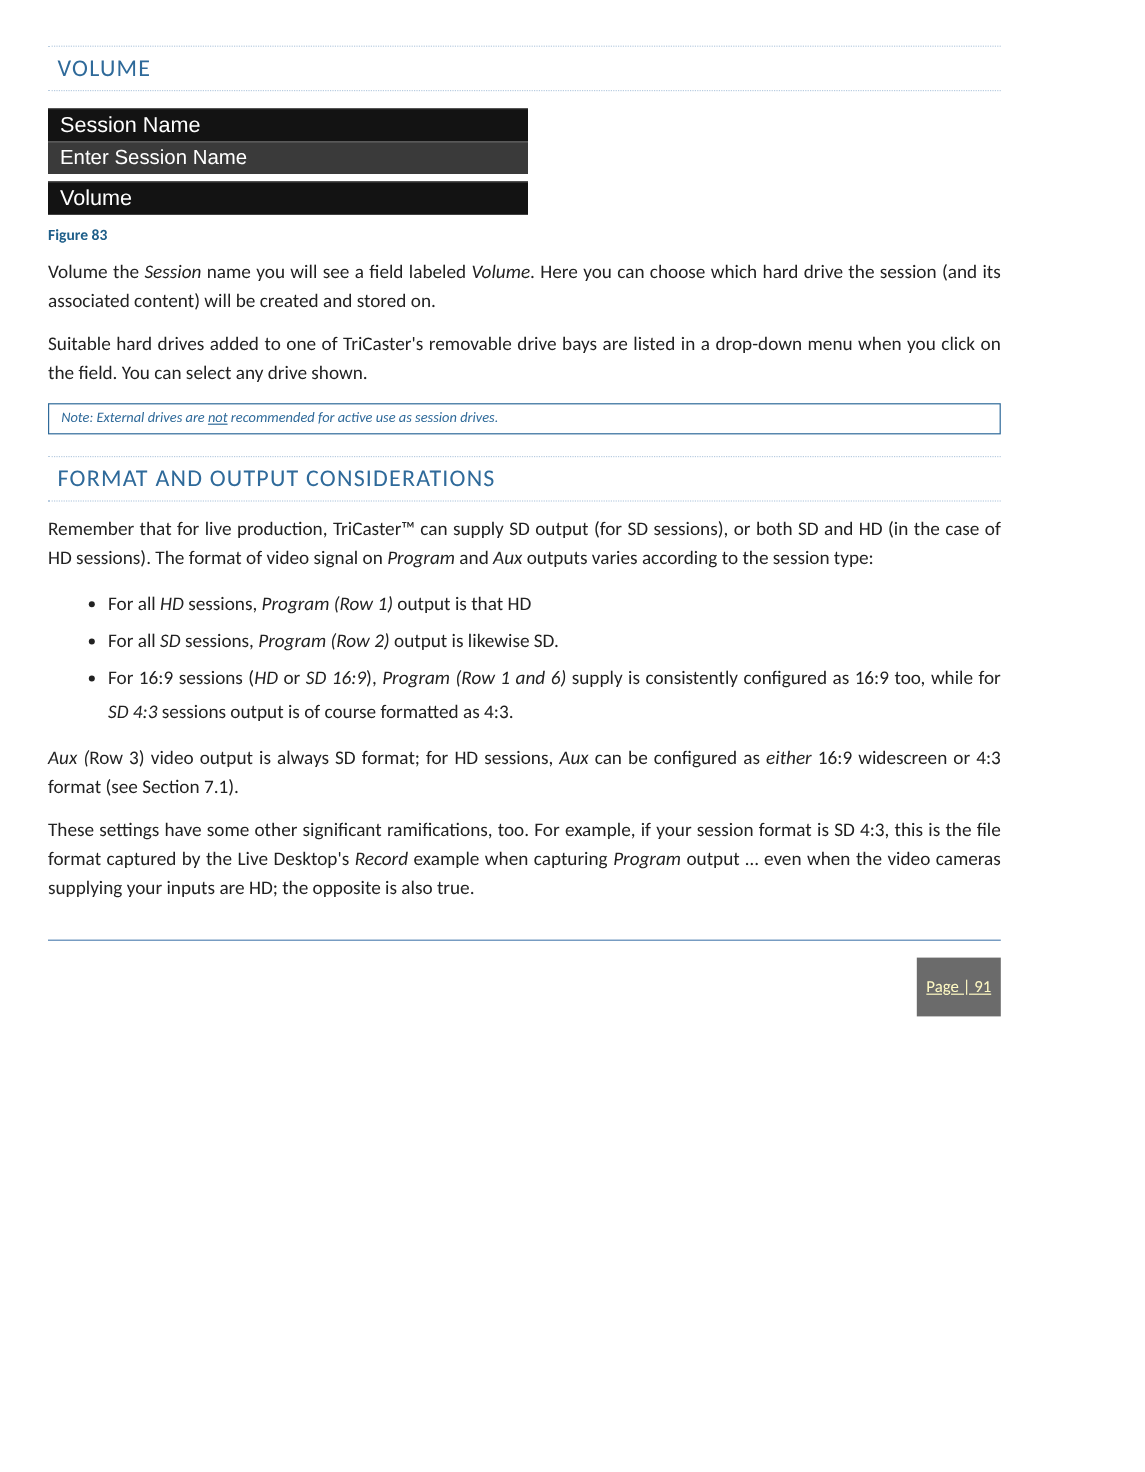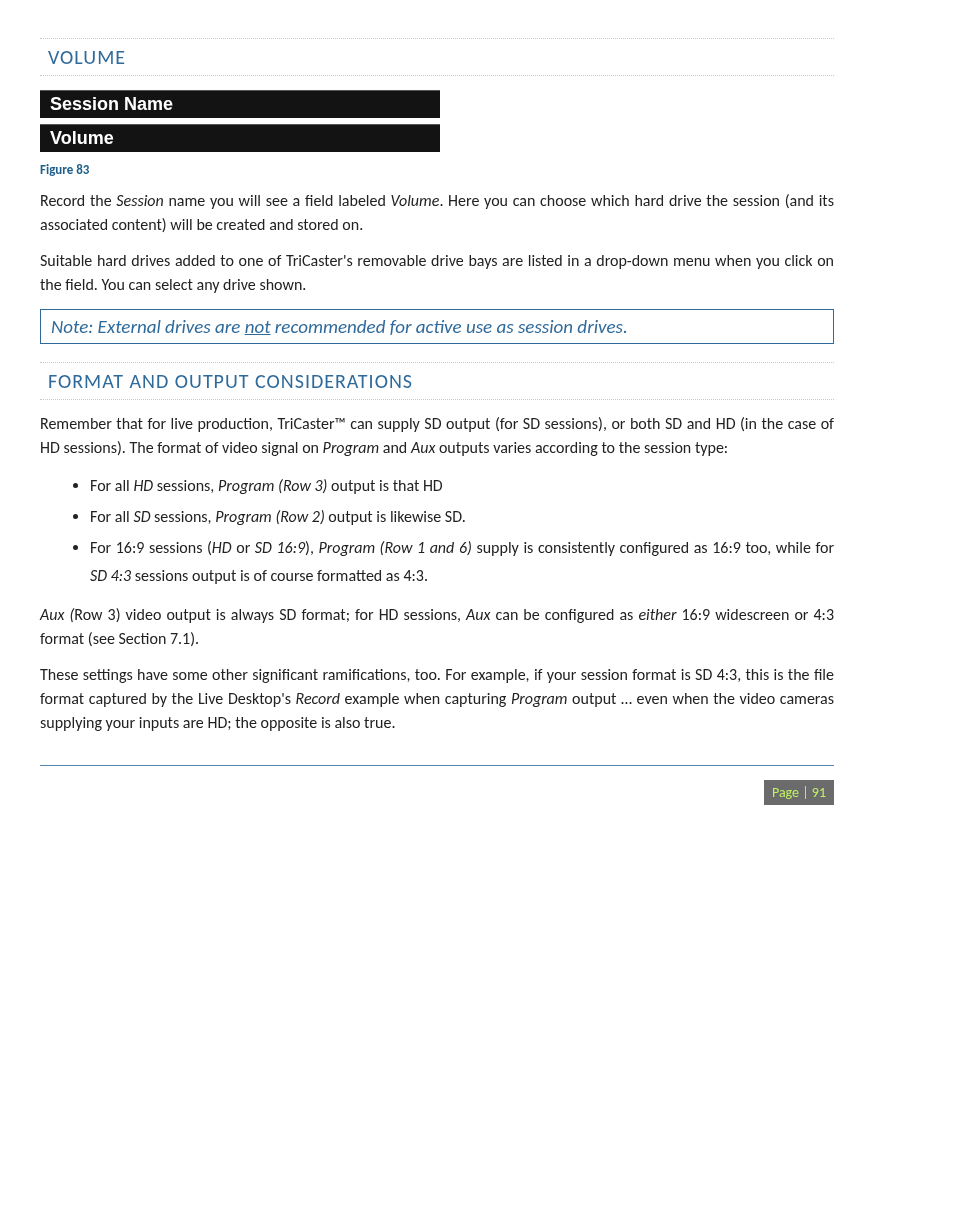--- a/index.html
+++ b/index.html
@@ -26,21 +26,21 @@
     font-family: "Segoe UI", Arial, sans-serif;
   }
   .panel-row {
     background: #2b2b2b;
     color: #fff;
     padding: 3px 10px;
     border-top: 1px solid #555;
   }
   .panel-row.header {
     background: #131313;
-    font-weight: 700;
+    font-weight: 400;
     font-size: 18px;
   }
   .panel-row.field {
     background: #3a3a3a;
     font-size: 17px;
   }
   .panel-gap {
     height: 6px;
     background: transparent;
   }
@@ -67,21 +67,21 @@
     font-size: 16px;
     line-height: 1.5;
     text-align: justify;
     margin: 12px 0;
   }
   .note-box {
     border: 1px solid #2f6a9a;
     padding: 5px 10px;
     font-style: italic;
     color: #2f6a9a;
-    font-size: 19px;
+    font-size: 12px;
     margin: 2px 0 18px 0;
   }
   .note-box .underline {
     text-decoration: underline;
   }
   ul.body-list {
     margin: 10px 0 14px 30px;
     padding-left: 20px;
     font-size: 16px;
     line-height: 1.7;
@@ -92,58 +92,60 @@
   }
   em, .italic { font-style: italic; }
   hr.footer-line {
     margin-top: 30px;
     border: none;
     border-top: 1px solid #5684b3;
   }
   .page-badge {
     float: right;
     background: #6b6b6b;
-    color: #bef264;
-    padding: 4px 8px;
+    color: #fef9c3;
+    padding: 16px 8px;
     font-size: 14px;
     margin-top: 6px;
+    text-decoration: underline;
   }
 </style>
 </head>
 <body>
 
 <div class="section-title">VOLUME</div>
 
 <div class="dark-panel">
   <div class="panel-row header">Session Name</div>
+  <div class="panel-row field">Enter Session Name</div>
   <div class="panel-gap"></div>
   <div class="panel-row header">Volume</div>
 </div>
 
 <div class="figure-caption">Figure 83</div>
 
 <p class="body">
-  <span>Record the </span><em>Session</em><span> name you will see a field labeled </span><em>Volume</em><span>.  Here you can choose which hard drive the session (and its associated content) will be created and stored on.</span>
+  <span>Volume the </span><em>Session</em><span> name you will see a field labeled </span><em>Volume</em><span>.  Here you can choose which hard drive the session (and its associated content) will be created and stored on.</span>
 </p>
 
 <p class="body">Suitable hard drives added to one of TriCaster's removable drive bays are listed in a drop-down menu when you click on the field. You can select any drive shown.</p>
 
 <div class="note-box">
   <span>Note: External drives are </span><span class="underline">not</span><span> recommended for active use as session drives.</span>
 </div>
 
 <div class="section-title">FORMAT AND OUTPUT CONSIDERATIONS</div>
 
 <p class="body">
   <span>Remember that for live production, TriCaster™ can supply SD output (for SD sessions), or both SD and HD (in the case of HD sessions).  The format of video signal on </span><em>Program</em><span> and </span><em>Aux</em><span> outputs varies according to the session type:</span>
 </p>
 
 <ul class="body-list">
   <li>
-    <span>For all </span><em>HD</em><span> sessions, </span><em>Program (Row 3)</em><span> output is that HD</span>
+    <span>For all </span><em>HD</em><span> sessions, </span><em>Program (Row 1)</em><span> output is that HD</span>
   </li>
   <li>
     <span>For all </span><em>SD</em><span> sessions, </span><em>Program (Row 2)</em><span> output is likewise SD.</span>
   </li>
   <li>
     <span>For 16:9 sessions (</span><em>HD</em><span> or </span><em>SD 16:9</em><span>), </span><em>Program (Row 1 and 6)</em><span> supply is consistently configured as 16:9 too, while for </span><em>SD 4:3</em><span> sessions output is of course formatted as 4:3.</span>
   </li>
 </ul>
 
 <p class="body">

